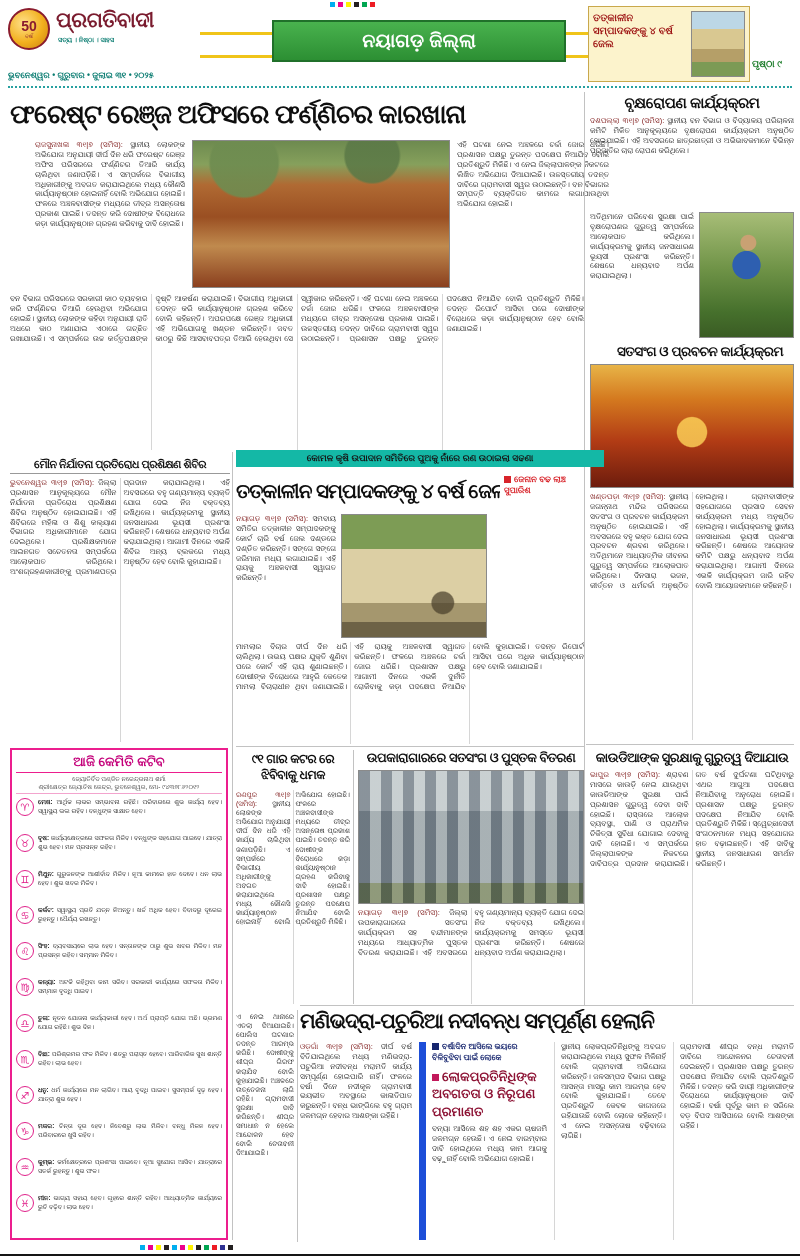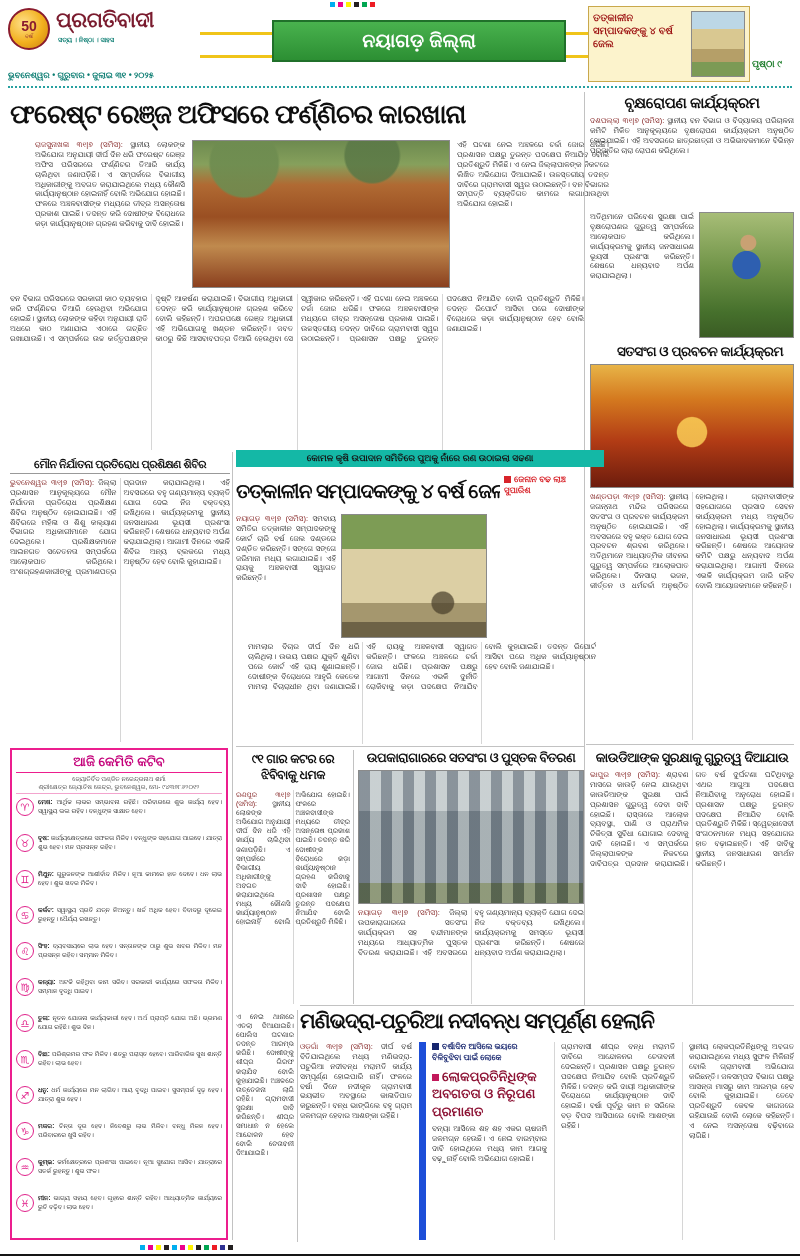--- a/index.html
+++ b/index.html
@@ -132,21 +132,21 @@
     <span class="sq" style="background:#d8232a;"></span><span>ଜେନାନ ବଢ ଲାଞ୍ଚ ସୁପାରିଶ</span>
   </div>
 
   <div class="abs" style="left:236px;top:514px;width:348px;height:124px;display:flex;gap:5px;">
     <div class="txt" style="width:100px;height:124px;">
       <b class="lead-in">ନୟାଗଡ଼ ୩୧|୭ (ସମିସ):</b>
       <span>ସମବାୟ ସମିତିର ତତ୍କାଳୀନ ସମ୍ପାଦକଙ୍କୁ କୋର୍ଟ ଚାରି ବର୍ଷ ଜେଲ ଦଣ୍ଡରେ ଦଣ୍ଡିତ କରିଛନ୍ତି। ସଙ୍ଗେ ସଙ୍ଗେ ଜରିମାନା ମଧ୍ୟ ଲଗାଯାଇଛି। ଏହି ରାୟକୁ ଅଞ୍ଚଳବାସୀ ସ୍ୱାଗତ କରିଛନ୍ତି।</span>
     </div>
     <div class="photo ph-house" style="width:146px;height:124px;"></div>
   </div>
-  <div class="abs txt cols3" style="left:236px;top:642px;width:348px;height:102px;margin-left:12px;">
+  <div class="abs txt cols3" style="left:236px;top:642px;width:348px;height:102px;">
     <span>ମାମଲାର ବିଚାର ଦୀର୍ଘ ଦିନ ଧରି ଚାଲିଥିଲା। ଉଭୟ ପକ୍ଷର ଯୁକ୍ତି ଶୁଣିବା ପରେ କୋର୍ଟ ଏହି ରାୟ ଶୁଣାଇଛନ୍ତି। ଦୋଷୀଙ୍କ ବିରୋଧରେ ଆହୁରି କେତେକ ମାମଲା ବିଚାରାଧୀନ ଥିବା ଜଣାଯାଇଛି। ଏହି ରାୟକୁ ଅଞ୍ଚଳବାସୀ ସ୍ୱାଗତ କରିଛନ୍ତି। ଫଳରେ ଅଞ୍ଚଳରେ ଚର୍ଚ୍ଚା ଜୋର ଧରିଛି। ପ୍ରଶାସନ ପକ୍ଷରୁ ଆଗାମୀ ଦିନରେ ଏଭଳି ଦୁର୍ନୀତି ରୋକିବାକୁ କଡ଼ା ପଦକ୍ଷେପ ନିଆଯିବ ବୋଲି କୁହାଯାଇଛି। ତଦନ୍ତ ରିପୋର୍ଟ ଆସିବା ପରେ ଅଧିକ କାର୍ଯ୍ୟାନୁଷ୍ଠାନ ହେବ ବୋଲି ଜଣାଯାଇଛି।</span>
   </div>
 
   <div class="abs headline nowrap" style="left:10px;top:458px;width:220px;font-size:11px;text-align:center;border-bottom:1px solid #999;padding-bottom:2px;">ମୌନ ନିର୍ଯାତନା ପ୍ରତିରୋଧ ପ୍ରଶିକ୍ଷଣ ଶିବିର</div>
   <div class="abs txt cols2" style="left:10px;top:478px;width:220px;height:264px;">
     <b class="lead-in">ଭୁବନେଶ୍ୱର ୩୧|୭ (ସମିସ):</b>
     <span>ଜିଲ୍ଲା ପ୍ରଶାସନ ଆନୁକୂଲ୍ୟରେ ମୌନ ନିର୍ଯାତନା ପ୍ରତିରୋଧ ପ୍ରଶିକ୍ଷଣ ଶିବିର ଅନୁଷ୍ଠିତ ହୋଇଯାଇଛି। ଏହି ଶିବିରରେ ମହିଳା ଓ ଶିଶୁ କଲ୍ୟାଣ ବିଭାଗର ଅଧିକାରୀମାନେ ଯୋଗ ଦେଇଥିଲେ। ପ୍ରଶିକ୍ଷକମାନେ ଆଇନଗତ ସଚେତନତା ସମ୍ପର୍କରେ ଆଲୋକପାତ କରିଥିଲେ। ଅଂଶଗ୍ରହଣକାରୀଙ୍କୁ ପ୍ରମାଣପତ୍ର ପ୍ରଦାନ କରାଯାଇଥିଲା। ଏହି ଅବସରରେ ବହୁ ଗଣ୍ୟମାନ୍ୟ ବ୍ୟକ୍ତି ଯୋଗ ଦେଇ ନିଜ ବକ୍ତବ୍ୟ ରଖିଥିଲେ। କାର୍ଯ୍ୟକ୍ରମକୁ ସ୍ଥାନୀୟ ଜନସାଧାରଣ ଭୂୟସୀ ପ୍ରଶଂସା କରିଛନ୍ତି। ଶେଷରେ ଧନ୍ୟବାଦ ଅର୍ପଣ କରାଯାଇଥିଲା। ଆଗାମୀ ଦିନରେ ଏଭଳି ଶିବିର ଅନ୍ୟ ବ୍ଲକରେ ମଧ୍ୟ ଅନୁଷ୍ଠିତ ହେବ ବୋଲି କୁହାଯାଇଛି।</span>
   </div>
 
   <div class="abs" style="left:10px;top:748px;width:218px;height:492px;border:2px solid #ec1e8e;padding:4px;">
@@ -235,25 +235,25 @@
     </div>
     <div style="width:128px;height:198px;border-left:7px solid #1d4ed8;padding-left:6px;overflow:hidden;">
       <div style="font-size:8px;font-weight:800;color:#16256e;line-height:1.35;margin-bottom:4px;">
         <span class="sq" style="background:#16256e;"></span><span>ବର୍ଷାଦିନ ଆସିଲେ ଭୟରେ ବିଳିବୁଝିବା ପାଇଁ ଲୋକେ</span>
       </div>
       <div style="font-size:13px;font-weight:800;color:#8c1133;line-height:1.35;margin-bottom:4px;">
         <span class="sq" style="background:#c2185b;"></span><span>ଲୋକପ୍ରତିନିଧିଙ୍କ ଅବଗତତା ଓ ନିରୂପଣ ପ୍ରମାଣତ</span>
       </div>
       <div class="txt"><span>ବନ୍ୟା ଆସିଲେ ଶହ ଶହ ଏକର ଚାଷଜମି ଜଳମଗ୍ନ ହେଉଛି। ଏ ନେଇ ବାରମ୍ବାର ଦାବି ହୋଇଥିଲେ ମଧ୍ୟ କାମ ଆଗକୁ ବଢ଼ୁନାହିଁ ବୋଲି ଅଭିଯୋଗ ହୋଇଛି।</span></div>
     </div>
+    <div class="txt" style="width:112px;height:198px;border-left:1px solid #d6d6d6;padding-left:6px;">
+      <span>ସ୍ଥାନୀୟ ଲୋକପ୍ରତିନିଧିଙ୍କୁ ଅବଗତ କରାଯାଇଥିଲେ ମଧ୍ୟ ସୁଫଳ ମିଳିନାହିଁ ବୋଲି ଗ୍ରାମବାସୀ ଅଭିଯୋଗ କରିଛନ୍ତି। ଜଳସମ୍ପଦ ବିଭାଗ ପକ୍ଷରୁ ଆସନ୍ତା ମାସରୁ କାମ ଆରମ୍ଭ ହେବ ବୋଲି କୁହାଯାଇଛି। ତେବେ ପ୍ରତିଶ୍ରୁତି କେବଳ କାଗଜରେ ରହିଯାଉଛି ବୋଲି ଲୋକେ କହିଛନ୍ତି। ଏ ନେଇ ଅସନ୍ତୋଷ ବଢ଼ିବାରେ ଲାଗିଛି।</span>
+    </div>
     <div class="txt" style="flex:1;height:198px;border-left:1px solid #d6d6d6;padding-left:6px;">
       <span>ଗ୍ରାମବାସୀ ଶୀଘ୍ର ବନ୍ଧ ମରାମତି ଦାବିରେ ଆନ୍ଦୋଳନର ଚେତାବନୀ ଦେଇଛନ୍ତି। ପ୍ରଶାସନ ପକ୍ଷରୁ ତୁରନ୍ତ ପଦକ୍ଷେପ ନିଆଯିବ ବୋଲି ପ୍ରତିଶ୍ରୁତି ମିଳିଛି। ତଦନ୍ତ କରି ଦାୟୀ ଅଧିକାରୀଙ୍କ ବିରୋଧରେ କାର୍ଯ୍ୟାନୁଷ୍ଠାନ ଦାବି ହୋଇଛି। ବର୍ଷା ପୂର୍ବରୁ କାମ ନ ସରିଲେ ବଡ଼ ବିପଦ ଆସିପାରେ ବୋଲି ଆଶଙ୍କା ରହିଛି।</span>
-    </div>
-    <div class="txt" style="width:112px;height:198px;border-left:1px solid #d6d6d6;padding-left:6px;">
-      <span>ସ୍ଥାନୀୟ ଲୋକପ୍ରତିନିଧିଙ୍କୁ ଅବଗତ କରାଯାଇଥିଲେ ମଧ୍ୟ ସୁଫଳ ମିଳିନାହିଁ ବୋଲି ଗ୍ରାମବାସୀ ଅଭିଯୋଗ କରିଛନ୍ତି। ଜଳସମ୍ପଦ ବିଭାଗ ପକ୍ଷରୁ ଆସନ୍ତା ମାସରୁ କାମ ଆରମ୍ଭ ହେବ ବୋଲି କୁହାଯାଇଛି। ତେବେ ପ୍ରତିଶ୍ରୁତି କେବଳ କାଗଜରେ ରହିଯାଉଛି ବୋଲି ଲୋକେ କହିଛନ୍ତି। ଏ ନେଇ ଅସନ୍ତୋଷ ବଢ଼ିବାରେ ଲାଗିଛି।</span>
     </div>
   </div>
 
   <div class="abs" style="left:140px;top:1245px;display:flex;gap:3px;">
     <div class="regdot" style="background:#00aeef"></div>
       <div class="regdot" style="background:#ec008c"></div>
     <div class="regdot" style="background:#fff200"></div>
       <div class="regdot" style="background:#231f20"></div>
     <div class="regdot" style="background:#00aeef"></div>
       <div class="regdot" style="background:#ec008c"></div>

